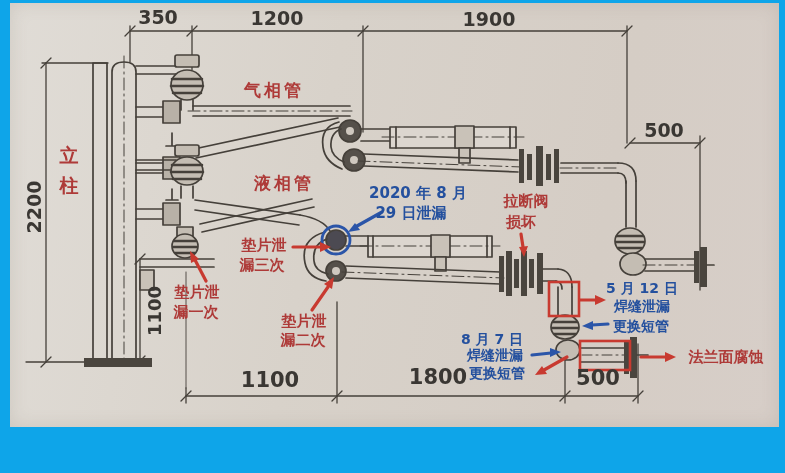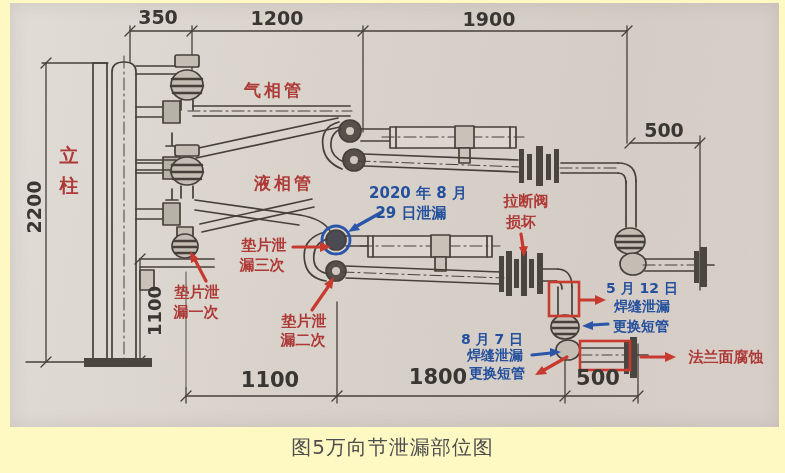--- a/index.html
+++ b/index.html
@@ -1,16 +1,16 @@
 <!DOCTYPE html>
 <html><head>
 <meta charset="utf-8">
 <style>
   html,body{margin:0;padding:0;background:#ffffff;}
-  .stage{position:relative;width:785px;height:473px;background:#fef9c3;overflow:hidden;
+  .stage{position:relative;width:785px;height:473px;background:#0ea5e9;overflow:hidden;
          font-family:"DejaVu Sans",sans-serif;}
   .photo{position:absolute;left:10px;top:3px;width:769px;height:424px;
          background:linear-gradient(100deg,#e0dcd6 0%,#d8d2ca 40%,#d5cdc5 75%,#d7cec8 100%);
          box-shadow:inset 0 0 18px rgba(120,110,95,.18);}
   svg.art{position:absolute;left:0;top:0;}
   .caption{position:absolute;left:0;top:434px;width:785px;text-align:center;
            color:#4d4d4d;font-size:20px;letter-spacing:1px;}
   text{font-family:"DejaVu Sans",sans-serif;}
   .dimtxt{font-family:"Liberation Sans",sans-serif;font-weight:600;}
   .cn{font-weight:700;}
@@ -257,14 +257,13 @@
       <text x="411" y="218" font-size="15">29 日泄漏</text>
       <text x="642" y="293" font-size="14">5 月 12 日</text>
       <text x="642" y="311" font-size="14">焊缝泄漏</text>
       <text x="641" y="331" font-size="14">更换短管</text>
       <text x="492" y="344" font-size="14">8 月 7 日</text>
       <text x="495" y="360" font-size="14">焊缝泄漏</text>
       <text x="497" y="378" font-size="14">更换短管</text>
     </g>
   </svg>
 
-  <div class="caption">图5万向节泄漏部位图</div>
 </div>
 
 </body></html>

